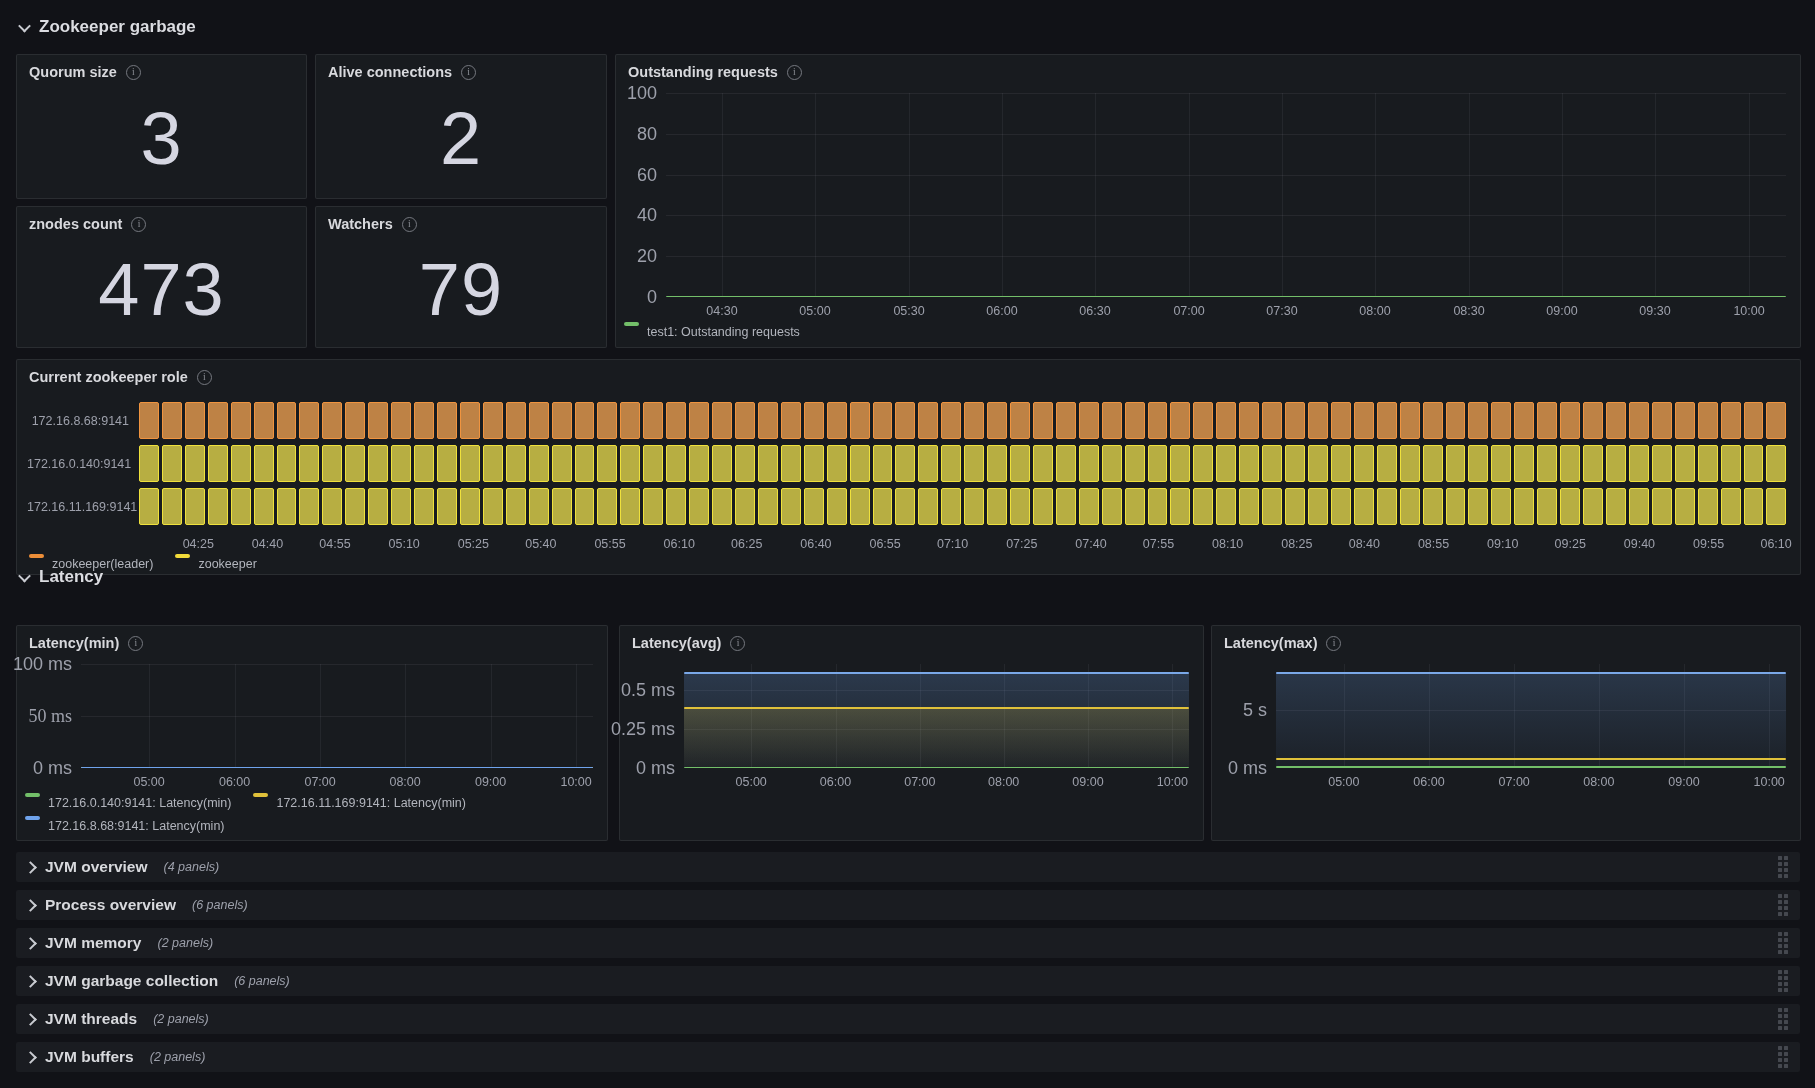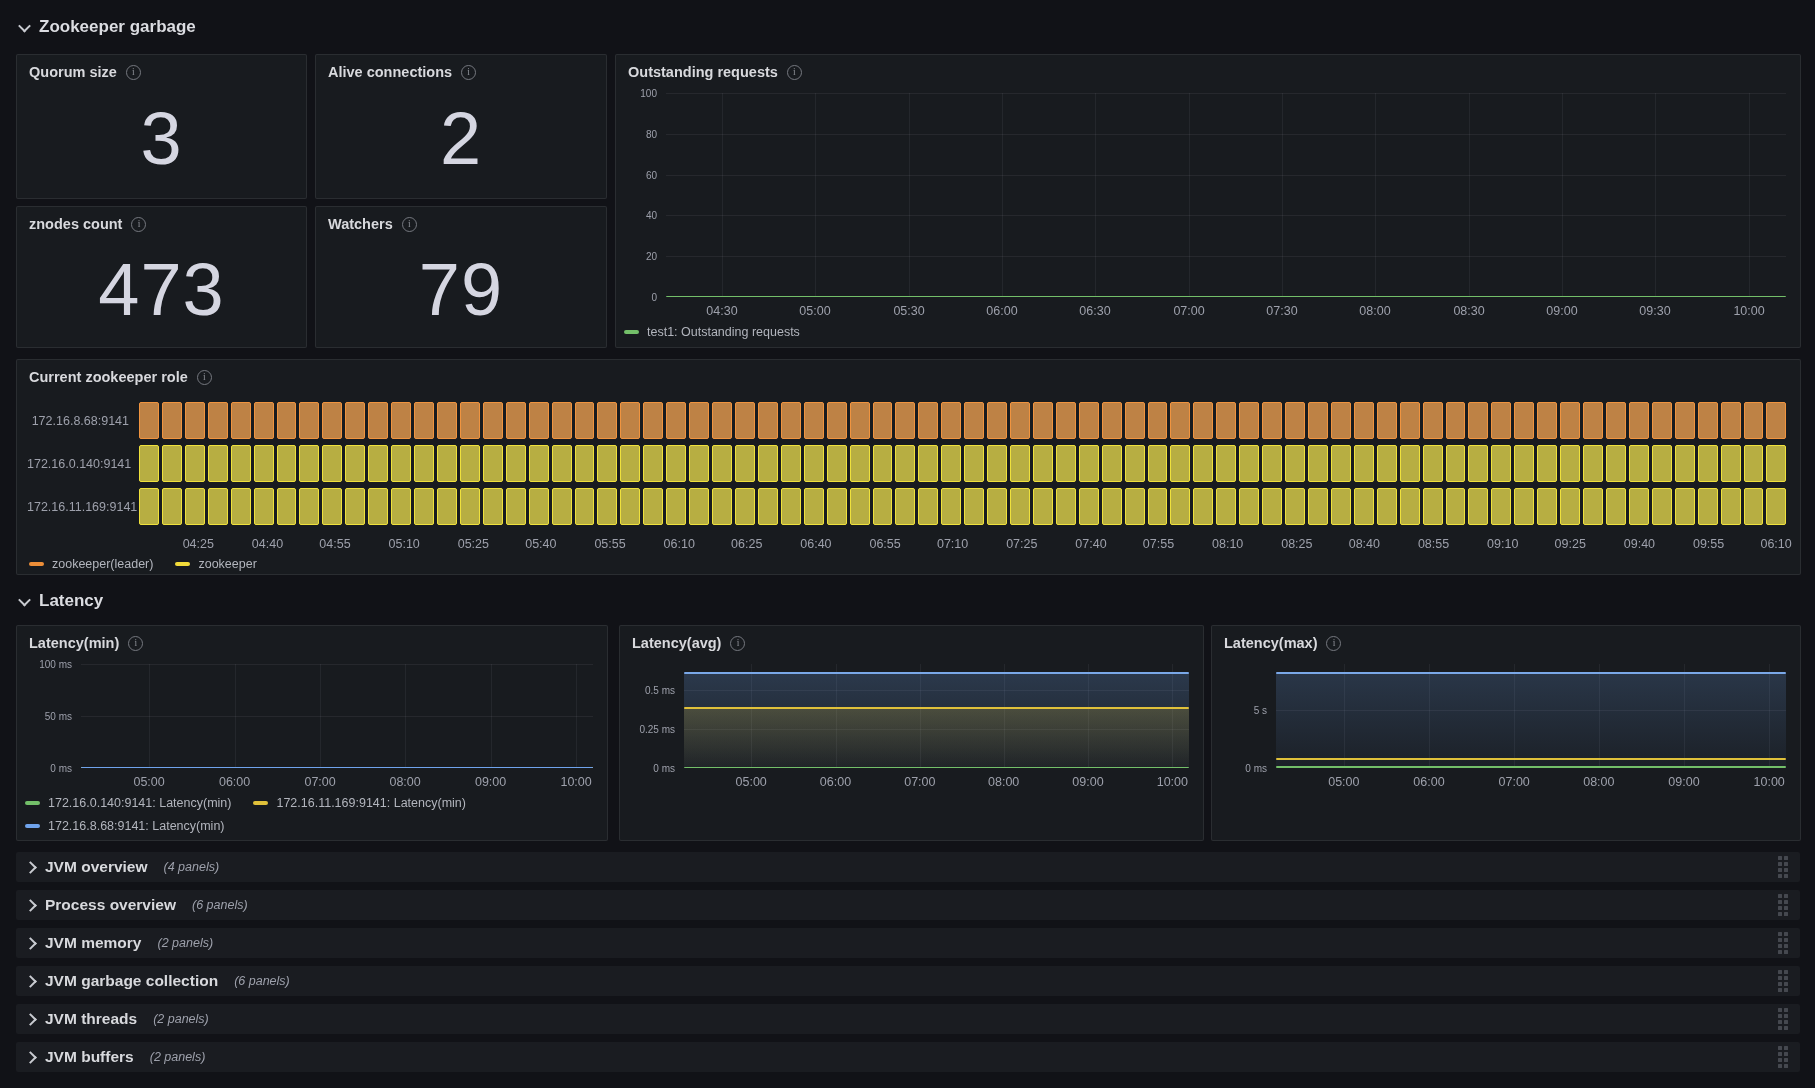--- a/index.html
+++ b/index.html
@@ -25,31 +25,31 @@
              box-sizing:border-box;cursor:pointer;font-family:"Liberation Serif",serif}
   
   .stat-body{position:absolute;inset:30px 0 6px 0;display:flex;align-items:center;justify-content:center}
   .stat-value{font-size:74px;font-weight:500;color:#D5D6E1;letter-spacing:1px}
   
   .ts-body{padding:4px 14px 0 10px}
   .ts-main{display:flex}
   .ts-big .ts-main{height:204px}
   .ts-small .ts-main{height:104px}
   .ylabels{position:relative;flex:0 0 auto}
-  .ytick{position:absolute;right:9px;transform:translateY(-50%);font-size:10px;color:#9DA0AB;white-space:nowrap}
+  .ytick{position:absolute;right:9px;transform:translateY(-50%);font-size:18px;color:#9DA0AB;white-space:nowrap}
   .plot{flex:1;position:relative;overflow:hidden}
   .hgrid{position:absolute;left:0;right:0;height:1px;background:rgba(204,204,220,0.08)}
   .vgrid{position:absolute;top:0;bottom:0;width:1px;background:rgba(204,204,220,0.07)}
   .area{position:absolute;left:0;right:0;bottom:0}
   .line{position:absolute;left:0;right:0;height:2px;border-radius:1px}
   .ts-x{position:relative;height:24px}
   .xtick{position:absolute;top:7px;transform:translateX(-50%);font-size:12.5px;color:#9DA0AB;white-space:nowrap}
   
   .legend{display:flex;flex-wrap:wrap;column-gap:22px;row-gap:3px;padding:1px 6px 0 8px}
-  .legend-item{display:flex;align-items:center;gap:8px;cursor:pointer}
+  .legend-item{display:flex;gap:8px;cursor:pointer}
   .legend-mark{width:15px;height:4px;border-radius:2px;flex:0 0 auto}
   .legend-text{font-size:12.5px;color:#B2B5BD;line-height:20px;white-space:nowrap}
   
   .role-body{padding:8px 14px 0 10px}
   .role-row{display:flex;align-items:center;height:37px;margin-bottom:6px}
   .role-label{width:112px;text-align:right;padding-right:10px;font-size:12.5px;color:#9DA0AB;
               box-sizing:border-box;white-space:nowrap;flex:0 0 auto}
   .role-track{flex:1;display:flex;gap:3px;height:37px}
   .role-block{flex:1;border:1px solid;border-radius:2px;box-sizing:border-box}
   .role-x{position:relative;height:22px;margin-left:112px}
@@ -439,35 +439,35 @@
         <span class="legend-mark" style="background: rgb(236, 142, 56);"></span>
         <span class="legend-text">zookeeper(leader)</span>
       </span>
       <span class="legend-item">
         <span class="legend-mark" style="background: rgb(242, 219, 58);"></span>
         <span class="legend-text">zookeeper</span>
       </span>
     </div>
 </div>
 
-<div class="sec" style="left:20px;top:588px">
+<div class="sec" style="left:20px;top:564px">
   <span class="chev down"></span>
   <span class="label">Latency</span>
 </div>
 
 <div class="panel ts-small" style="left:16px;top:625px;width:592px;height:216px">
   <div class="panel-header">
     <span class="panel-title">Latency(min)</span>
     <span class="info-icon">i</span>
   </div>
   <div class="ts-body">
       <div class="ts-main">
         <div class="ylabels" style="width: 54px;">
           <span class="ytick" style="top: 0%;">100 ms</span>
-          <span class="ytick" style="top: 50%;">50 ms</span>
+          <span class="ytick" style="top: 50%; font-family: Liberation Serif, serif;">50 ms</span>
           <span class="ytick" style="top: 100%;">0 ms</span>
         </div>
         <div class="plot">
           <div class="hgrid" style="top: 0%;"></div>
           <div class="hgrid" style="top: 50%;"></div>
           <div class="vgrid" style="left: 13.3%;"></div>
           <div class="vgrid" style="left: 30%;"></div>
           <div class="vgrid" style="left: 46.7%;"></div>
           <div class="vgrid" style="left: 63.3%;"></div>
           <div class="vgrid" style="left: 80%;"></div>

